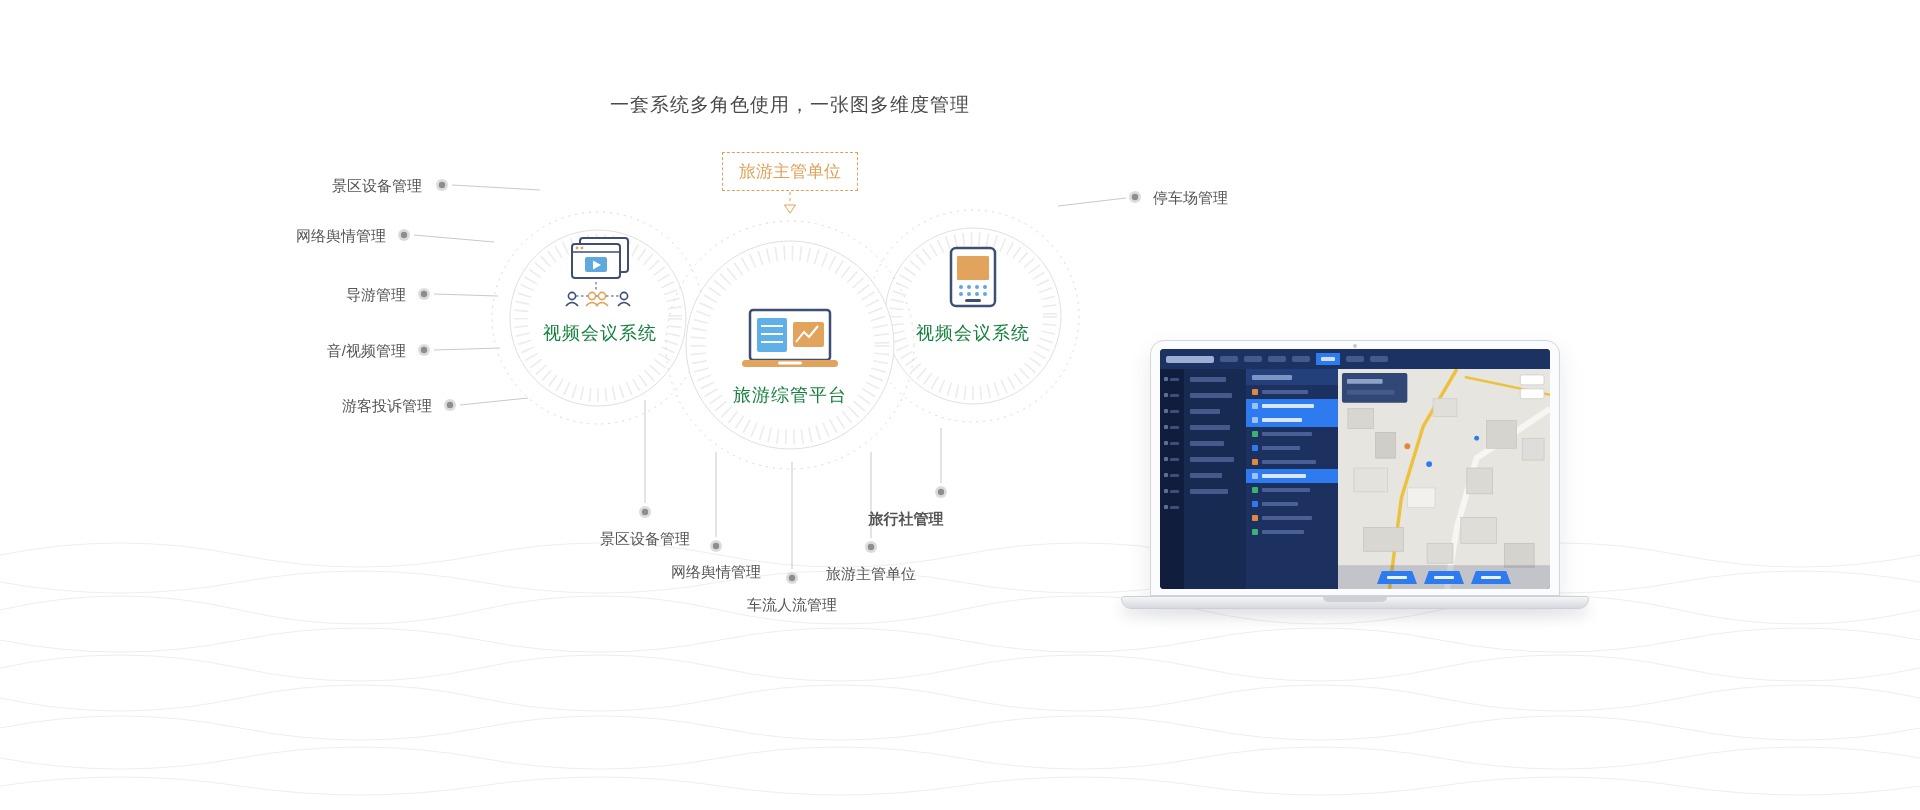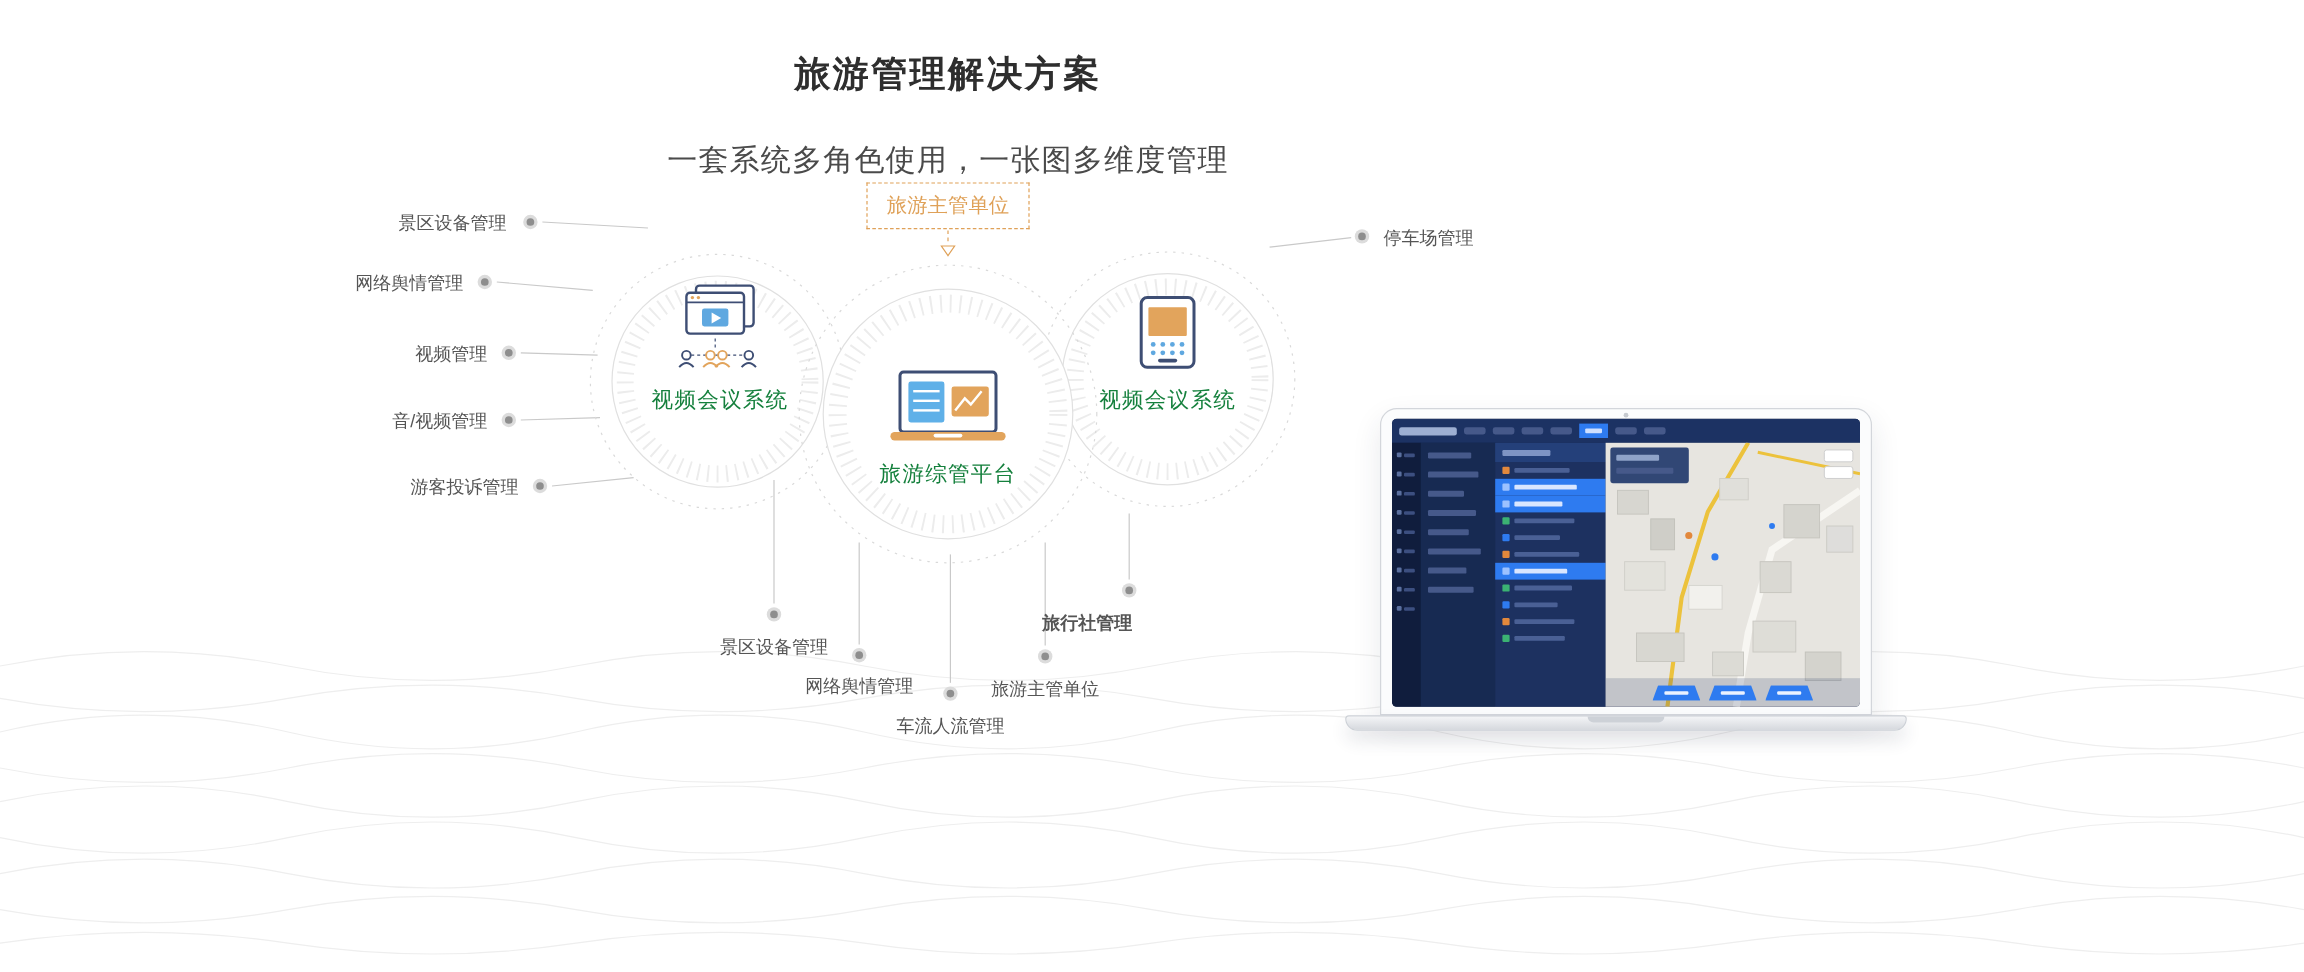--- a/index.html
+++ b/index.html
@@ -4,21 +4,21 @@
 <style>
   * { margin:0; padding:0; box-sizing:border-box; }
   body { font-family:"Liberation Sans", sans-serif; background:#fff; }
   .page { position:relative; width:1920px; height:810px; background:#ffffff; overflow:hidden; }
 
   .overlay-svg { position:absolute; left:0; top:0; width:1920px; height:810px; pointer-events:none; }
 
   .page-title { position:absolute; left:790px; top:42px; transform:translateX(-50%);
     font-size:30px; font-weight:700; color:#2e2e2e; letter-spacing:2px; white-space:nowrap; z-index:5; }
   .page-subtitle { position:absolute; left:790px; top:92px; transform:translateX(-50%);
-    font-size:25px; color:#4a4a4a; letter-spacing:1px; white-space:nowrap; z-index:5;margin-top:25px; }
+    font-size:19px; color:#4a4a4a; letter-spacing:1px; white-space:nowrap; z-index:5; }
 
   .unit-box { position:absolute; left:790px; top:152px; transform:translateX(-50%);
     padding:7px 16px; border:1px dashed #dfa158; color:#dfa158; font-size:17px;
     background:#fff; white-space:nowrap; z-index:5; }
 
   .node-label { position:absolute; transform:translateX(-50%); font-size:18px; color:#15803d;
     white-space:nowrap; z-index:6; letter-spacing:1px; }
   .side-label { position:absolute; font-size:15px; color:#555; white-space:nowrap; z-index:5; }
   .side-label.right-align { text-align:right; transform:translateX(-100%); }
   .side-label.centered { transform:translateX(-50%); text-align:center; }
@@ -212,32 +212,31 @@
       <circle cx="977" cy="287" r="2" fill="#5fa8e0"></circle>
         <circle cx="985" cy="287" r="2" fill="#5fa8e0"></circle>
       <circle cx="961" cy="294" r="2" fill="#5fa8e0"></circle>
         <circle cx="969" cy="294" r="2" fill="#5fa8e0"></circle>
       <circle cx="977" cy="294" r="2" fill="#5fa8e0"></circle>
         <circle cx="985" cy="294" r="2" fill="#5fa8e0"></circle>
       <rect x="965" y="299" width="16" height="3" rx="1.5" fill="#3e4e74"></rect>
     </g>
   </svg>
 
-  <div class="page-title">旅游管理解决方案</div>
   <div class="page-subtitle">一套系统多角色使用，一张图多维度管理</div>
 
   <div class="unit-box">旅游主管单位</div>
 
   <div class="node-label" style="left:600px; top:321px;">视频会议系统</div>
   <div class="node-label" style="left:790px; top:383px;font-family:Liberation Serif, serif;">旅游综管平台</div>
   <div class="node-label" style="left:973px; top:321px;">视频会议系统</div>
 
   <div class="side-label right-align" style="left:422px; top:177px;">景区设备管理</div>
   <div class="side-label right-align" style="left:386px; top:227px;">网络舆情管理</div>
-  <div class="side-label right-align" style="left:406px; top:286px;">视频管理</div>
+  <div class="side-label right-align" style="left:406px; top:286px;">导游管理</div>
   <div class="side-label right-align" style="left:406px; top:342px;">音/视频管理</div>
   <div class="side-label right-align" style="left:432px; top:397px;">游客投诉管理</div>
 
   <div class="side-label" style="left:1153px; top:189px;">停车场管理</div>
 
   <div class="side-label centered" style="left:645px; top:530px;">景区设备管理</div>
   <div class="side-label centered" style="left:716px; top:563px;">网络舆情管理</div>
   <div class="side-label centered" style="left:792px; top:596px;">车流人流管理</div>
   <div class="side-label centered" style="left:871px; top:565px;">旅游主管单位</div>
   <div class="side-label centered" style="left:906px; top:510px;font-weight:bold;">旅行社管理</div>

